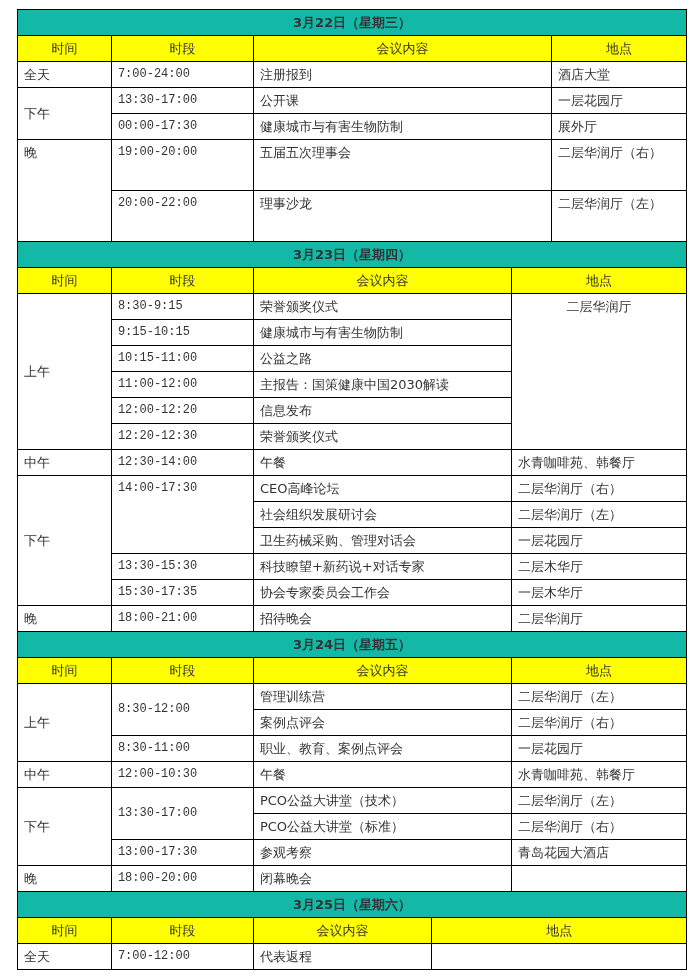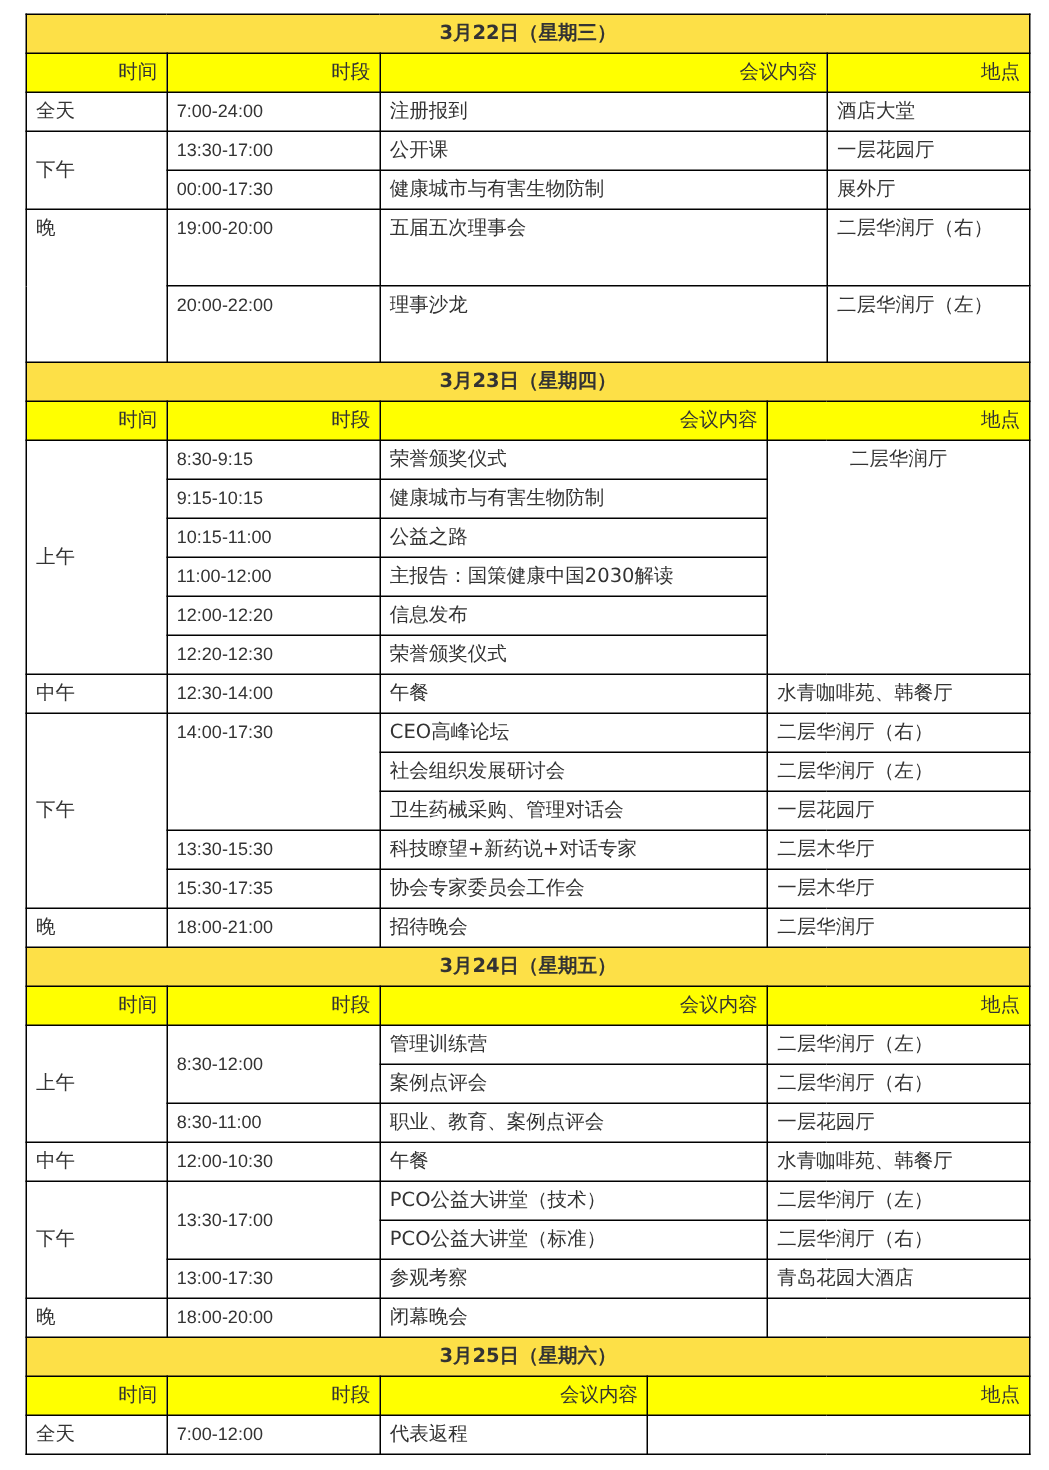--- a/index.html
+++ b/index.html
@@ -18,32 +18,32 @@
     padding: 0 6px;
     height: 25px;
     line-height: 25px;
     vertical-align: middle;
     white-space: nowrap;
     overflow: hidden;
   }
   .sched td.top { vertical-align: top; }
   .sched td.wrap { white-space: normal; line-height: 25px; }
   .day-row td {
-    background: #fde047;
+    background: #14b8a6;
     text-align: center;
     font-weight: bold;
     color: #333333;
     font-size: 13px;
   }
   .hdr-row td {
     background: #ffff00;
-    text-align: right;
+    text-align: center;
     color: #333333;
   }
-  .mono { font-family: Liberation Sans, sans-serif; font-size: 12px; }
+  .mono { font-family: Liberation Mono, monospace; font-size: 12px; }
   .center { text-align: center; }
   .tall td { height: 50px; }
 </style>
 </head>
 <body>
 
 <table class="sched">
   <colgroup>
     <col style="width:80px">
     <col style="width:121px">

